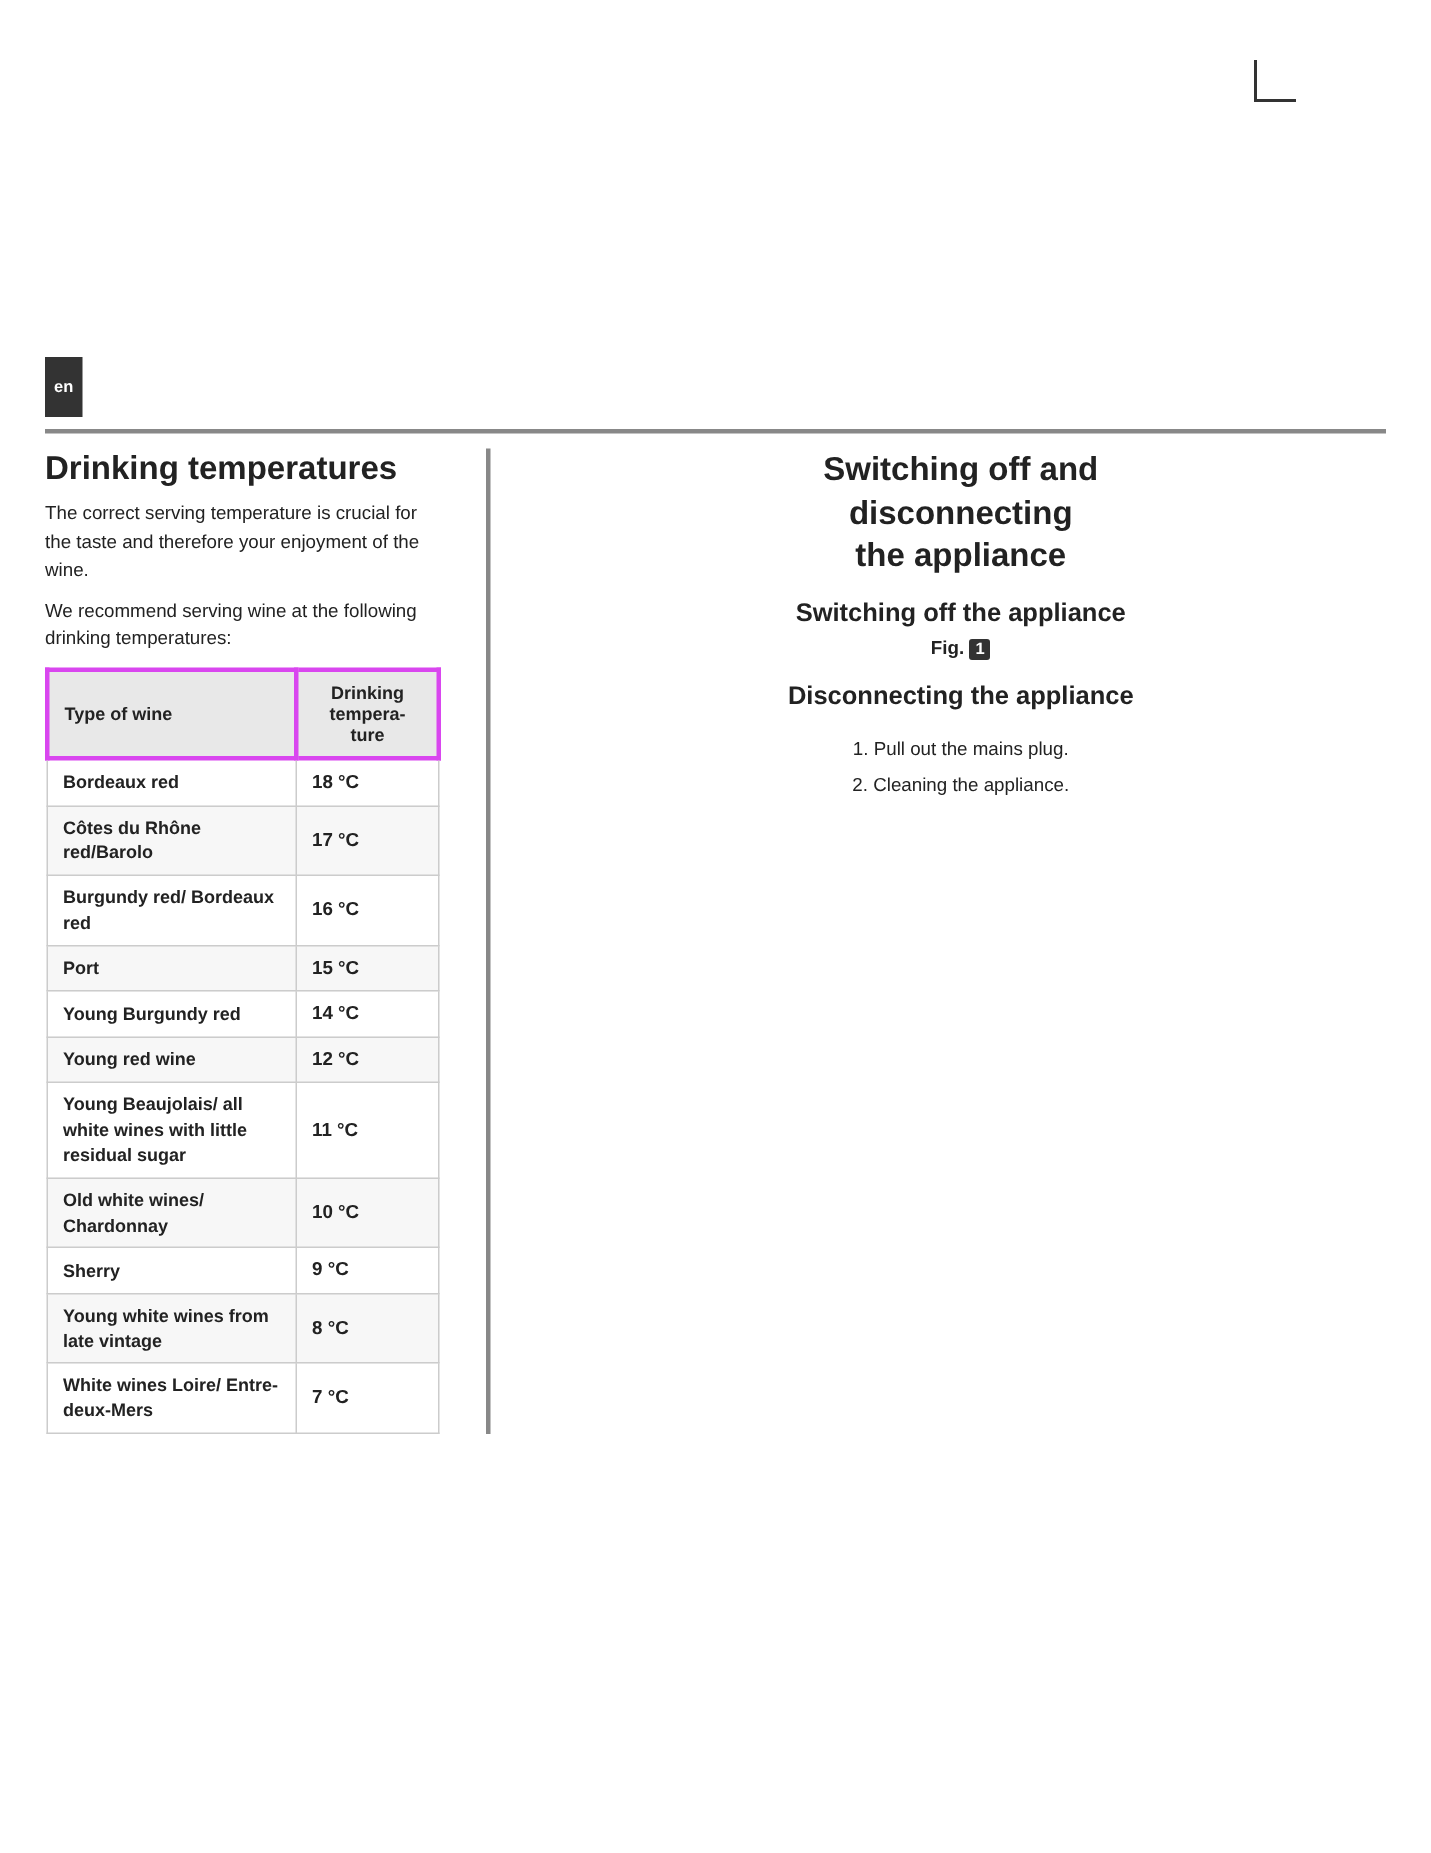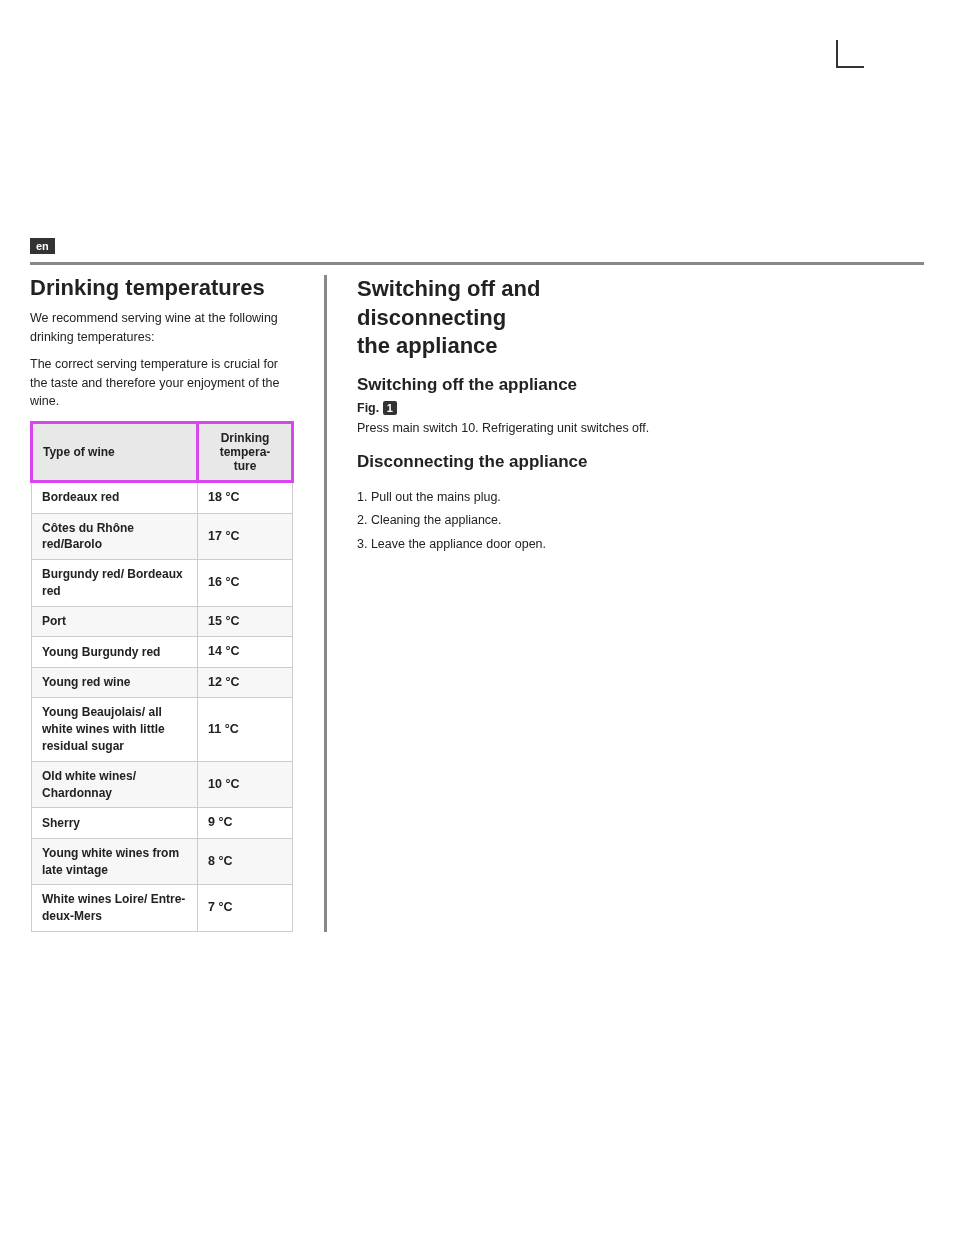--- a/index.html
+++ b/index.html
@@ -33,21 +33,21 @@
       margin-top: 10px;
     }
 
     
     .lang-badge {
       display: inline-block;
       background: #333;
       color: #fff;
       font-size: 11px;
       font-weight: bold;
-      padding: 2px 6px;
+      padding: 14px 6px;
       margin-bottom: 8px;
     }
 
     
     .section-rule {
       border: none;
       border-top: 3px solid #888;
       margin-bottom: 10px;
     }
 
@@ -58,20 +58,21 @@
       align-items: flex-start;
     }
 
     .col-left {
       width: 264px;
       flex-shrink: 0;
     }
 
     .col-right {
       flex: 1;
+      text-align: center;
     }
 
     
     .section-title {
       font-size: 22px;
       font-weight: bold;
       margin-bottom: 8px;
       line-height: 1.2;
     }
 
@@ -180,22 +181,22 @@
 
   
   <hr class="section-rule">
 
   
   <div class="two-col">
 
     <div class="col-left">
       <h1 class="section-title">Drinking temperatures</h1>
 
+      <p class="body-text">The correct serving temperature is crucial for the taste and therefore your enjoyment of the wine.</p>
       <p class="body-text">We recommend serving wine at the following drinking temperatures:</p>
-      <p class="body-text">The correct serving temperature is crucial for the taste and therefore your enjoyment of the wine.</p>
 
       <table class="wine-table">
         <thead>
           <tr>
             <th>
               <span>Type of wine</span>
             </th>
             <th class="temp-col">
               <span>Drinking</span><br>
               <span>tempera-</span><br>
@@ -261,26 +262,24 @@
         <span>the appliance</span>
       </h1>
 
       <h2 class="subsection-title">Switching off the appliance</h2>
 
       <p class="fig-label">
         <span>Fig.</span>
         <span class="fig-box">1</span>
       </p>
 
-      <p class="body-text">Press main switch 10. Refrigerating unit switches off.</p>
 
       <h2 class="subsection-title">Disconnecting the appliance</h2>
 
 
       <ul class="numbered-list" id="disconnect-steps-list">
       <li>1. Pull out the mains plug.</li>
           <li>2. Cleaning the appliance.</li>
-          <li>3. Leave the appliance door open.</li>
         </ul>
     </div>
 
   </div>
 </div>
 
 </body></html>

